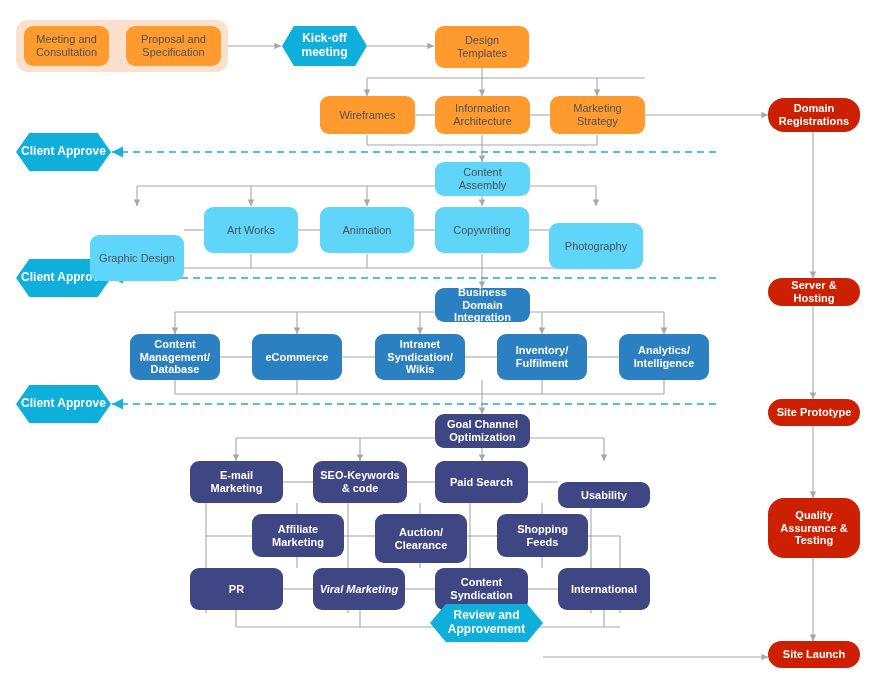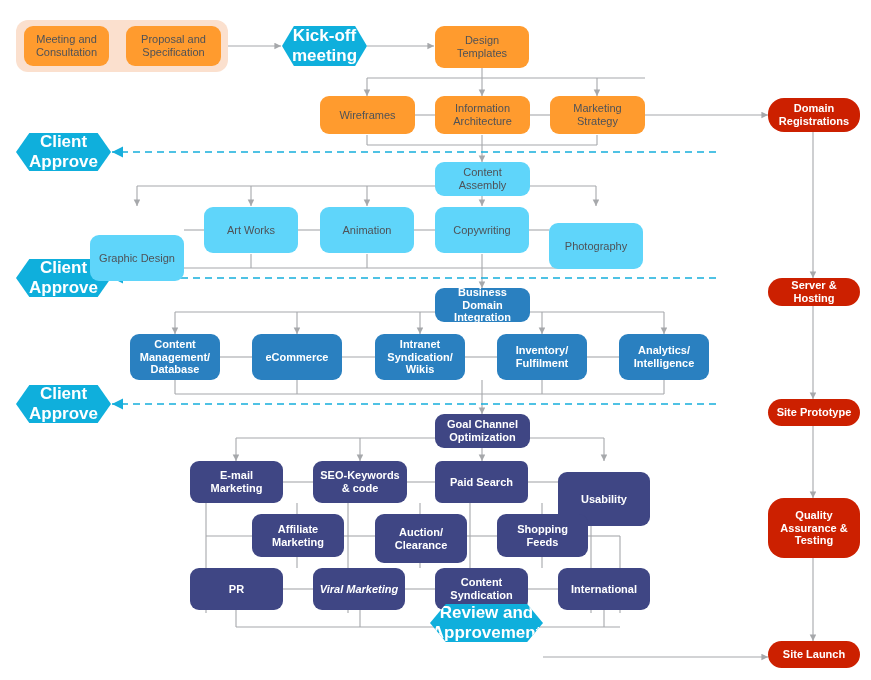--- a/index.html
+++ b/index.html
@@ -49,21 +49,21 @@
   .c-cyan  { background:#5FD5FA; color:#4F5257; }
   .c-blue  { background:#2A80C0; color:#ffffff; font-weight:bold; }
   .c-navy  { background:#3F4684; color:#ffffff; font-weight:bold; }
   .c-red   { background:#CC2000; color:#ffffff; font-weight:bold; border-radius:16px; }
 
   
   .hex{
     background:#0FAFDC;
     color:#ffffff;
     font-weight:bold;
-    font-size:17px;
+    font-size:12px;
     clip-path:polygon(14% 0%, 86% 0%, 100% 50%, 86% 100%, 14% 100%, 0% 50%);
   }
 
   .edge-line{stroke:#A6A8AB;stroke-width:1.1;fill:none;}
   .edge-dash{stroke:#16AEDC;stroke-width:1.6;fill:none;stroke-dasharray:7 5;}
 </style>
 </head>
 <body>
 
 <div id="stage">
@@ -277,24 +277,24 @@
   <div class="node card c-navy" style="left:435px;top:414px;width:95px;height:34px;">
     <span>Goal Channel Optimization</span>
   </div>
 
   <div class="node card c-navy" style="left:190px;top:461px;width:93px;height:42px;">
     <span>E-mail Marketing</span>
   </div>
   <div class="node card c-navy" style="left:313px;top:461px;width:94px;height:42px;">
     <span>SEO-Keywords &amp; code</span>
   </div>
-  <div class="node card c-navy" style="left:435px;top:461px;width:93px;height:42px;border-radius:7px;">
+  <div class="node card c-navy" style="left:435px;top:461px;width:93px;height:42px;">
     <span>Paid Search</span>
   </div>
-  <div class="node card c-navy" style="left:558px;top:472px;width:92px;height:54px;">
+  <div class="node card c-navy" style="left:558px;top:482px;width:92px;height:26px;">
     <span>Usability</span>
   </div>
 
   <div class="node card c-navy" style="left:252px;top:514px;width:92px;height:43px;">
     <span>Affiliate Marketing</span>
   </div>
   <div class="node card c-navy" style="left:375px;top:514px;width:92px;height:49px;">
     <span>Auction/ Clearance</span>
   </div>
   <div class="node card c-navy" style="left:497px;top:514px;width:91px;height:43px;">

